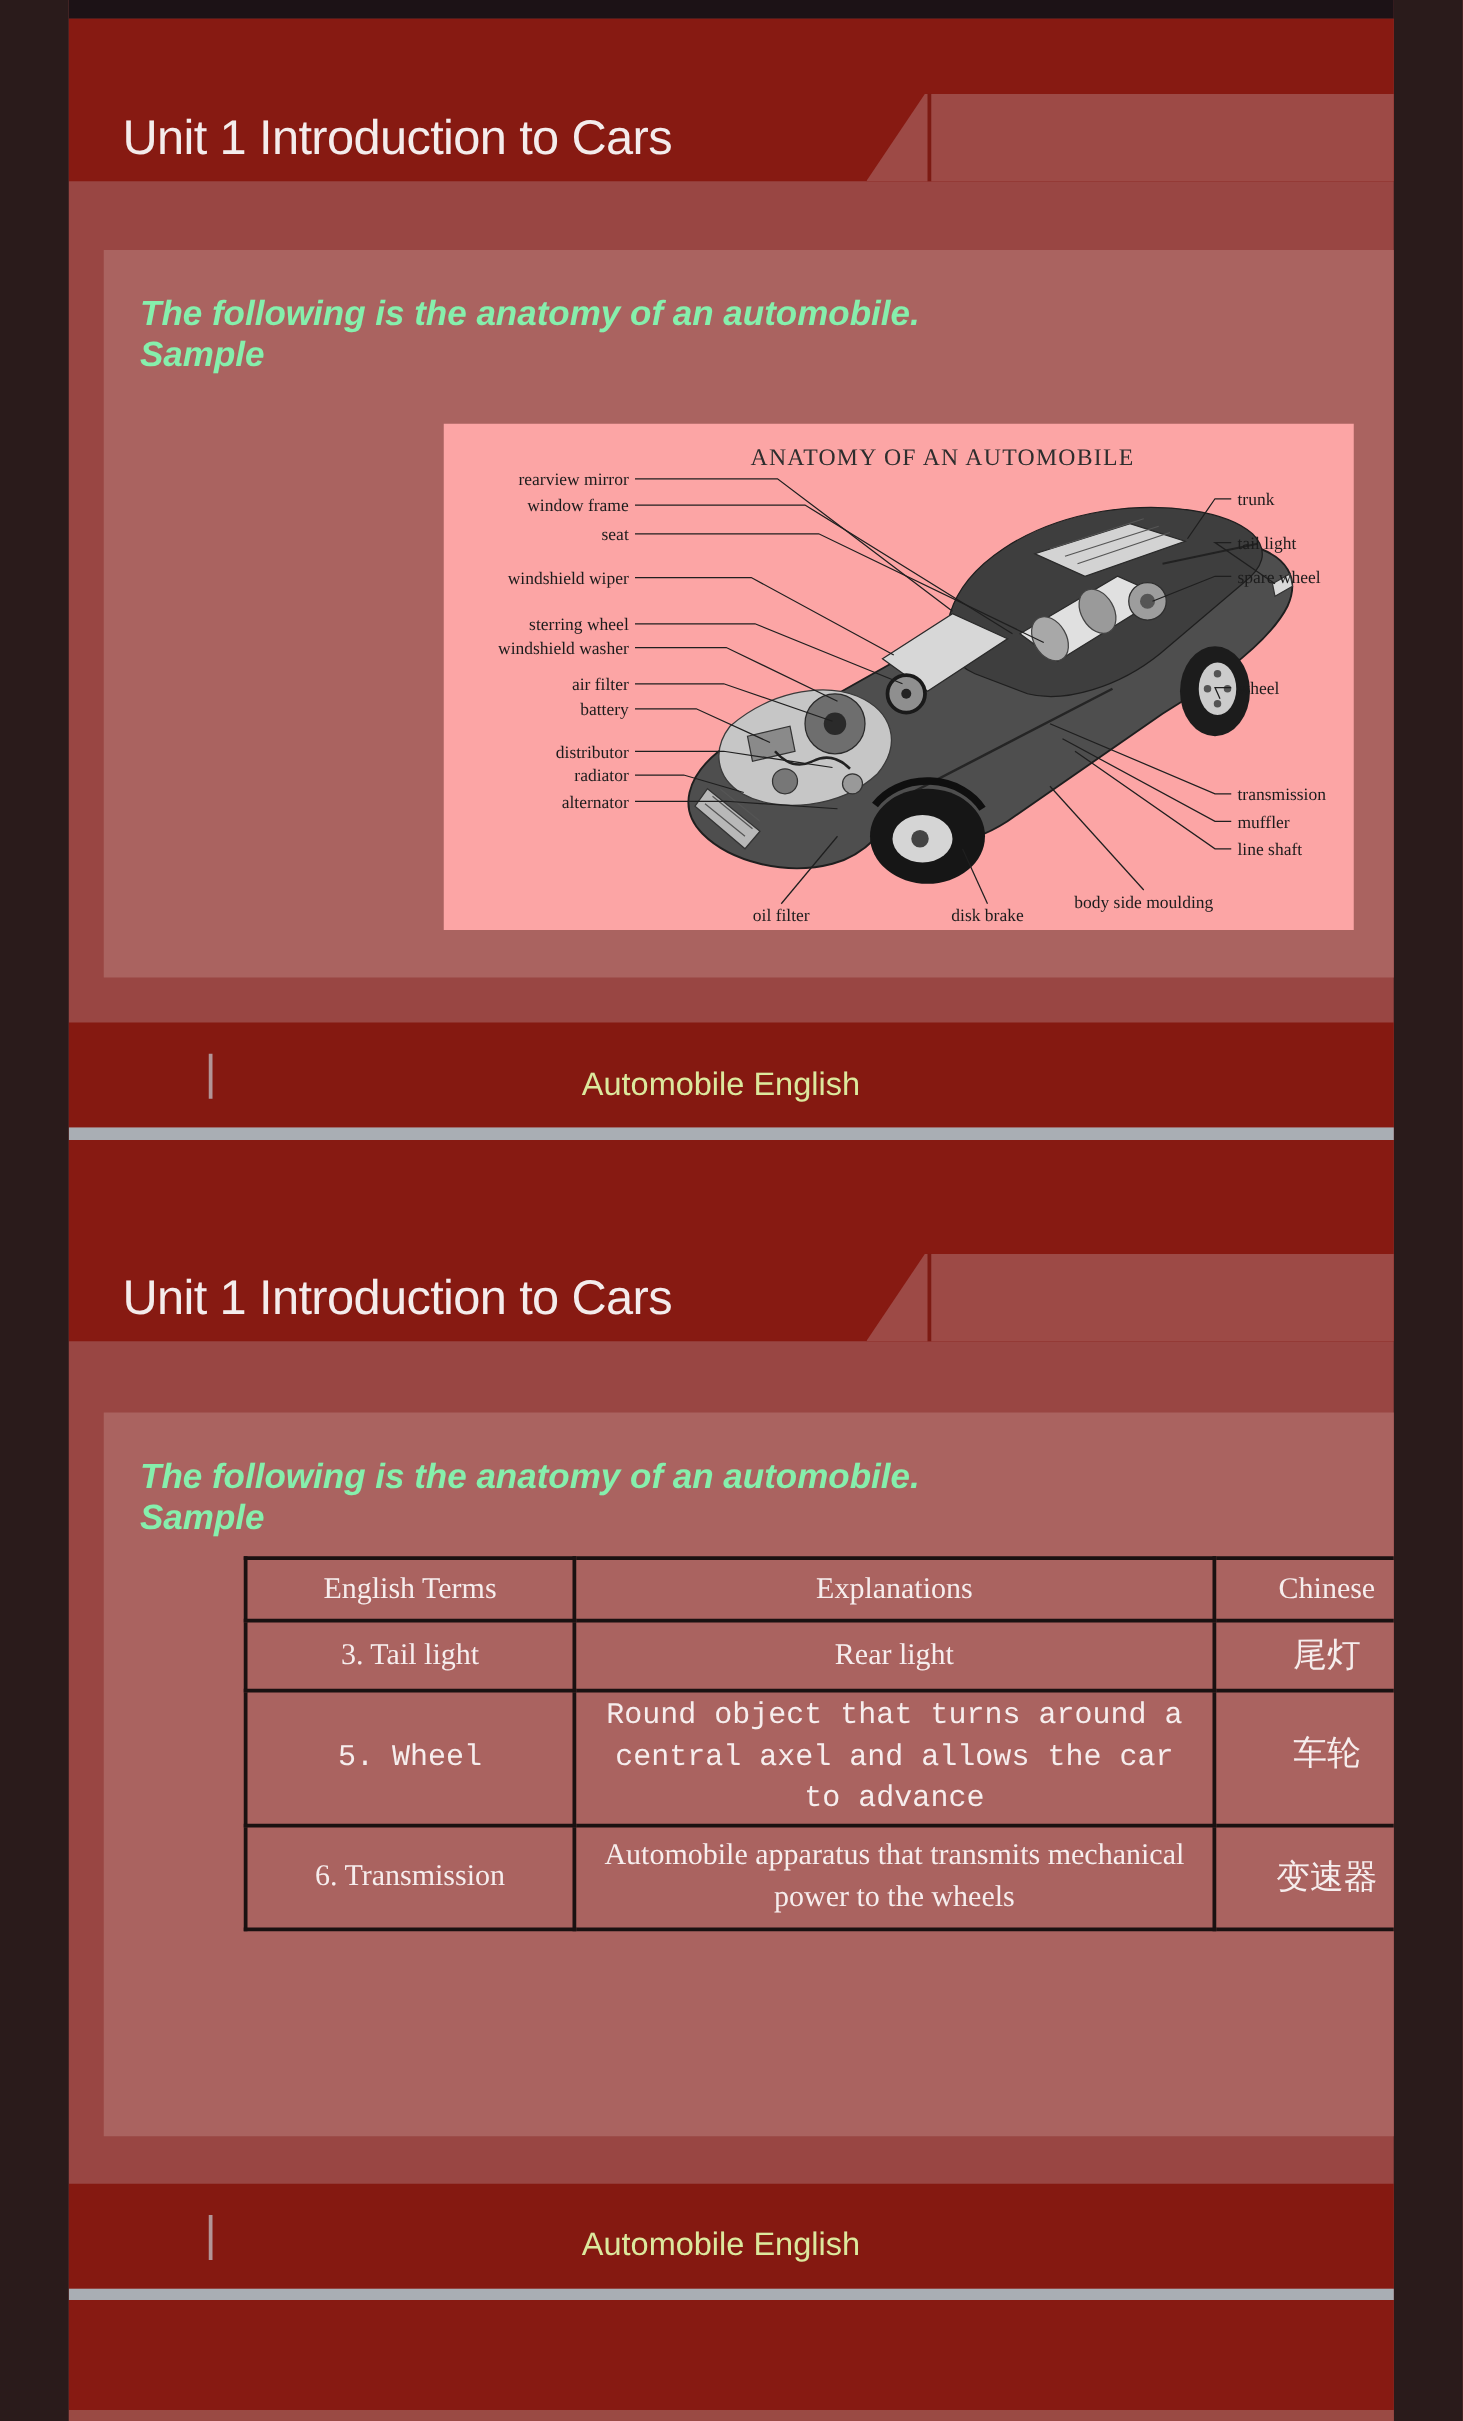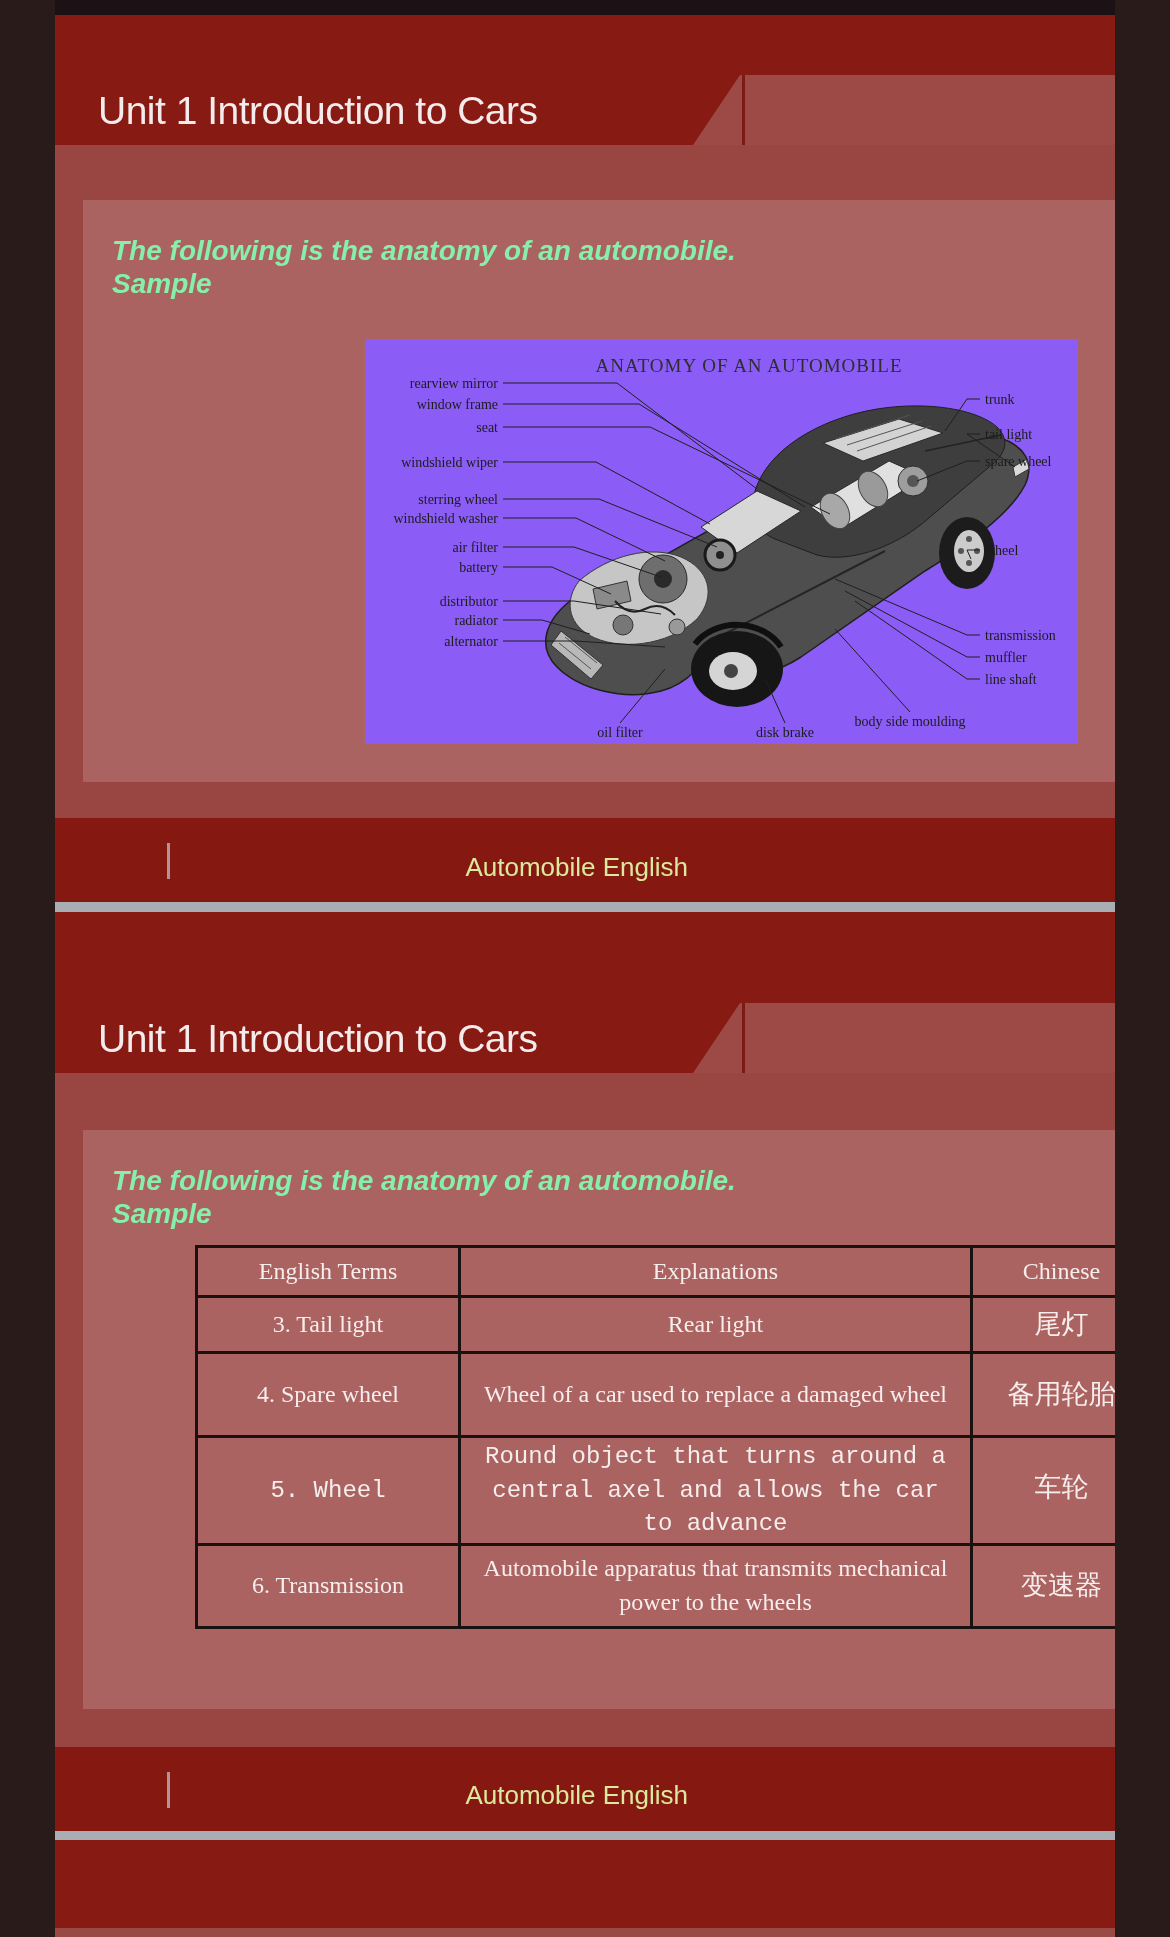--- a/index.html
+++ b/index.html
@@ -19,21 +19,21 @@
   .vline2{left:687px;top:1003px;}
   .slide-title{left:43px;width:900px;font-size:39px;line-height:42px;letter-spacing:-.5px;
         color:#f4ecec;font-weight:400;}
   .title1{top:90px;} .title2{top:1018px;}
   .panel{left:28px;width:1142px;background:#aa6360;}
   .panel1{top:200px;height:582px;}
   .panel2{top:1130px;height:579px;}
   .body-text{left:57px;width:1000px;color:#86efac;font-weight:bold;font-style:italic;
         font-size:28px;line-height:33px;}
   .body1{top:234px;} .body2{top:1164px;}
-  .diagram{left:310px;top:339px;width:713px;height:405px;background:#8b5cf6;}
+  .diagram{left:300px;top:339px;width:713px;height:405px;background:#fca5a5;padding-left:15px;}
   .footer-band{left:0;width:1170px;height:84px;background:#851911;}
   .footer1{top:818px;} .footer2{top:1747px;}
   .tick{width:3px;height:36px;background:#b29496;}
   .tick1{left:112px;top:843px;} .tick2{left:112px;top:1772px;}
   .footer-text{left:133px;width:500px;font-size:26px;line-height:28px;color:#dce89d;text-align:right;}
   .ftext1{top:853px;} .ftext2{top:1781px;}
   .graybar{left:0;width:1170px;background:#a9aeb4;}
   .gbar1{top:902px;height:10px;} .gbar2{top:1831px;height:9px;}
   .bottom-red{left:0;top:1840px;width:1170px;height:88px;background:#871a12;}
   .bottom-rose{left:0;top:1928px;width:1170px;height:9px;background:#9a4a44;}
@@ -191,25 +191,20 @@
         <th>Explanations</th>
         <th>Chinese</th>
       </tr>
     </thead>
     <tbody>
         <tr style="height: 56px;">
           <td>3. Tail light</td>
           <td>Rear light</td>
           <td class="zh">尾灯</td>
         </tr>
-        <tr style="height: 84px;">
-          <td>4. Spare wheel</td>
-          <td>Wheel of a car used to replace a damaged wheel</td>
-          <td class="zh">备用轮胎</td>
-        </tr>
         <tr style="height: 85px; font-family: Liberation Mono, monospace;">
           <td>5. Wheel</td>
           <td>Round object that turns around a central axel and allows the car to advance</td>
           <td class="zh">车轮</td>
         </tr>
         <tr style="height: 83px;">
           <td>6. Transmission</td>
           <td>Automobile apparatus that transmits mechanical power to the wheels</td>
           <td class="zh">变速器</td>
         </tr>

